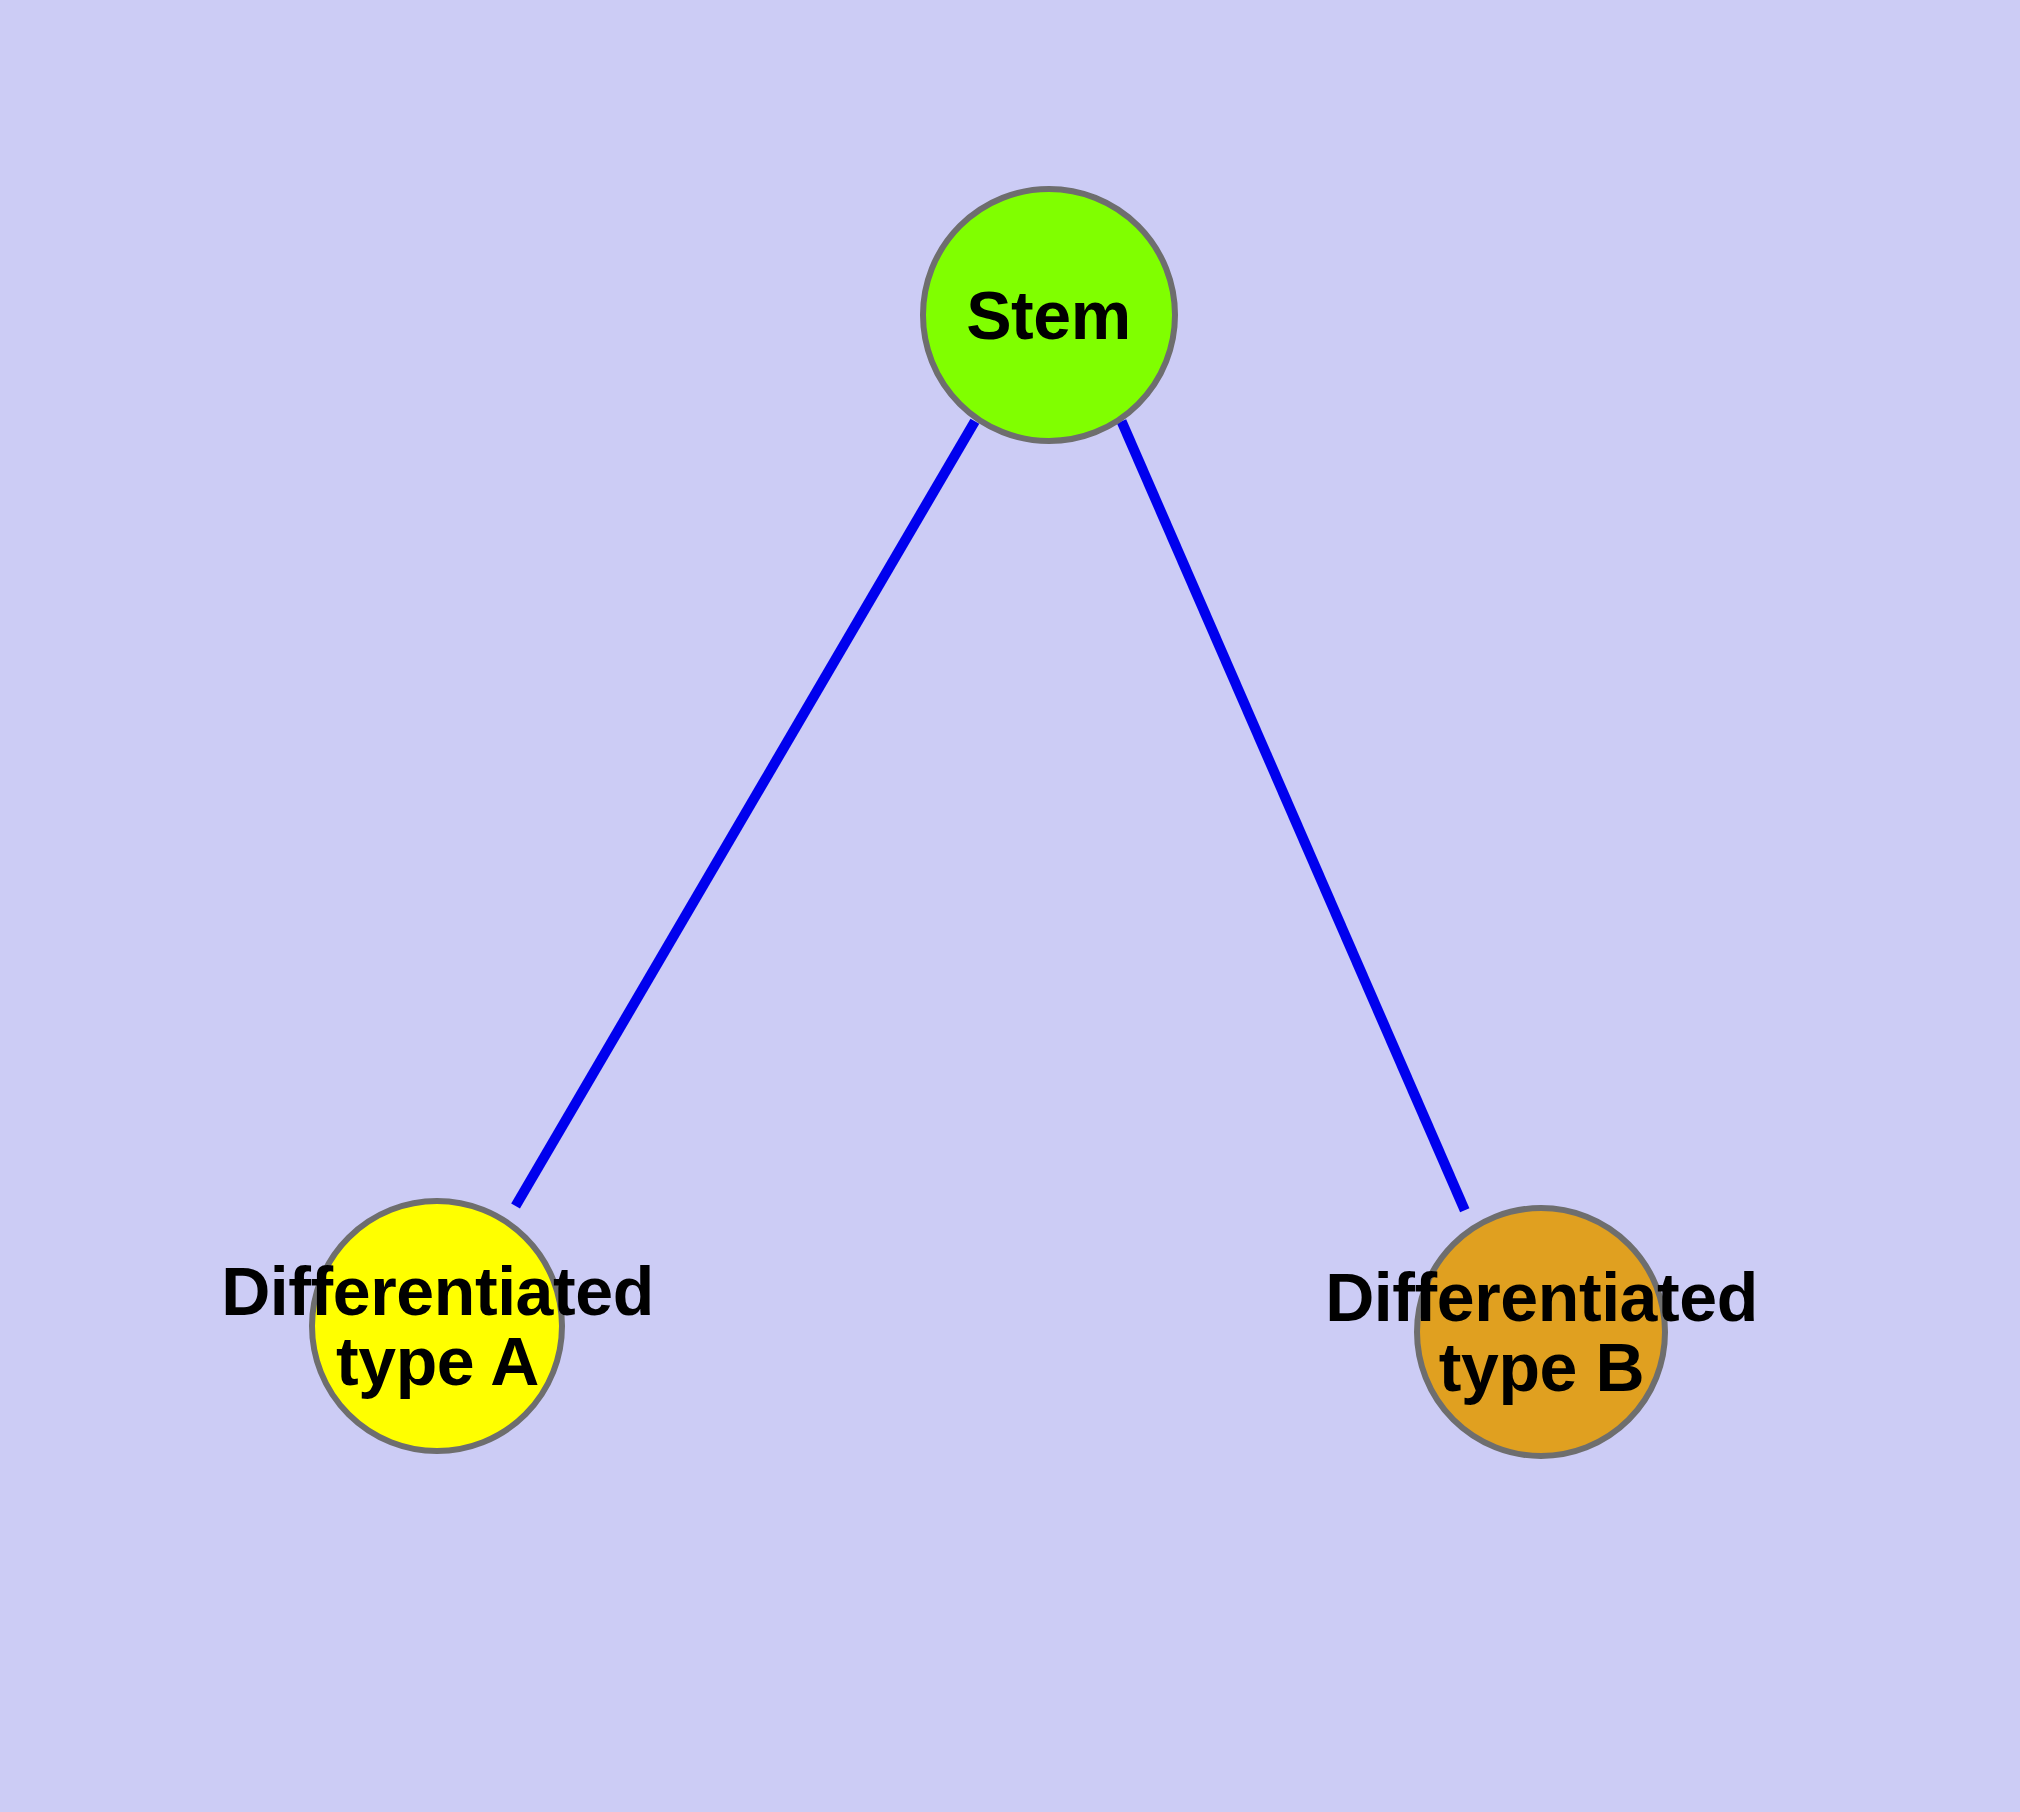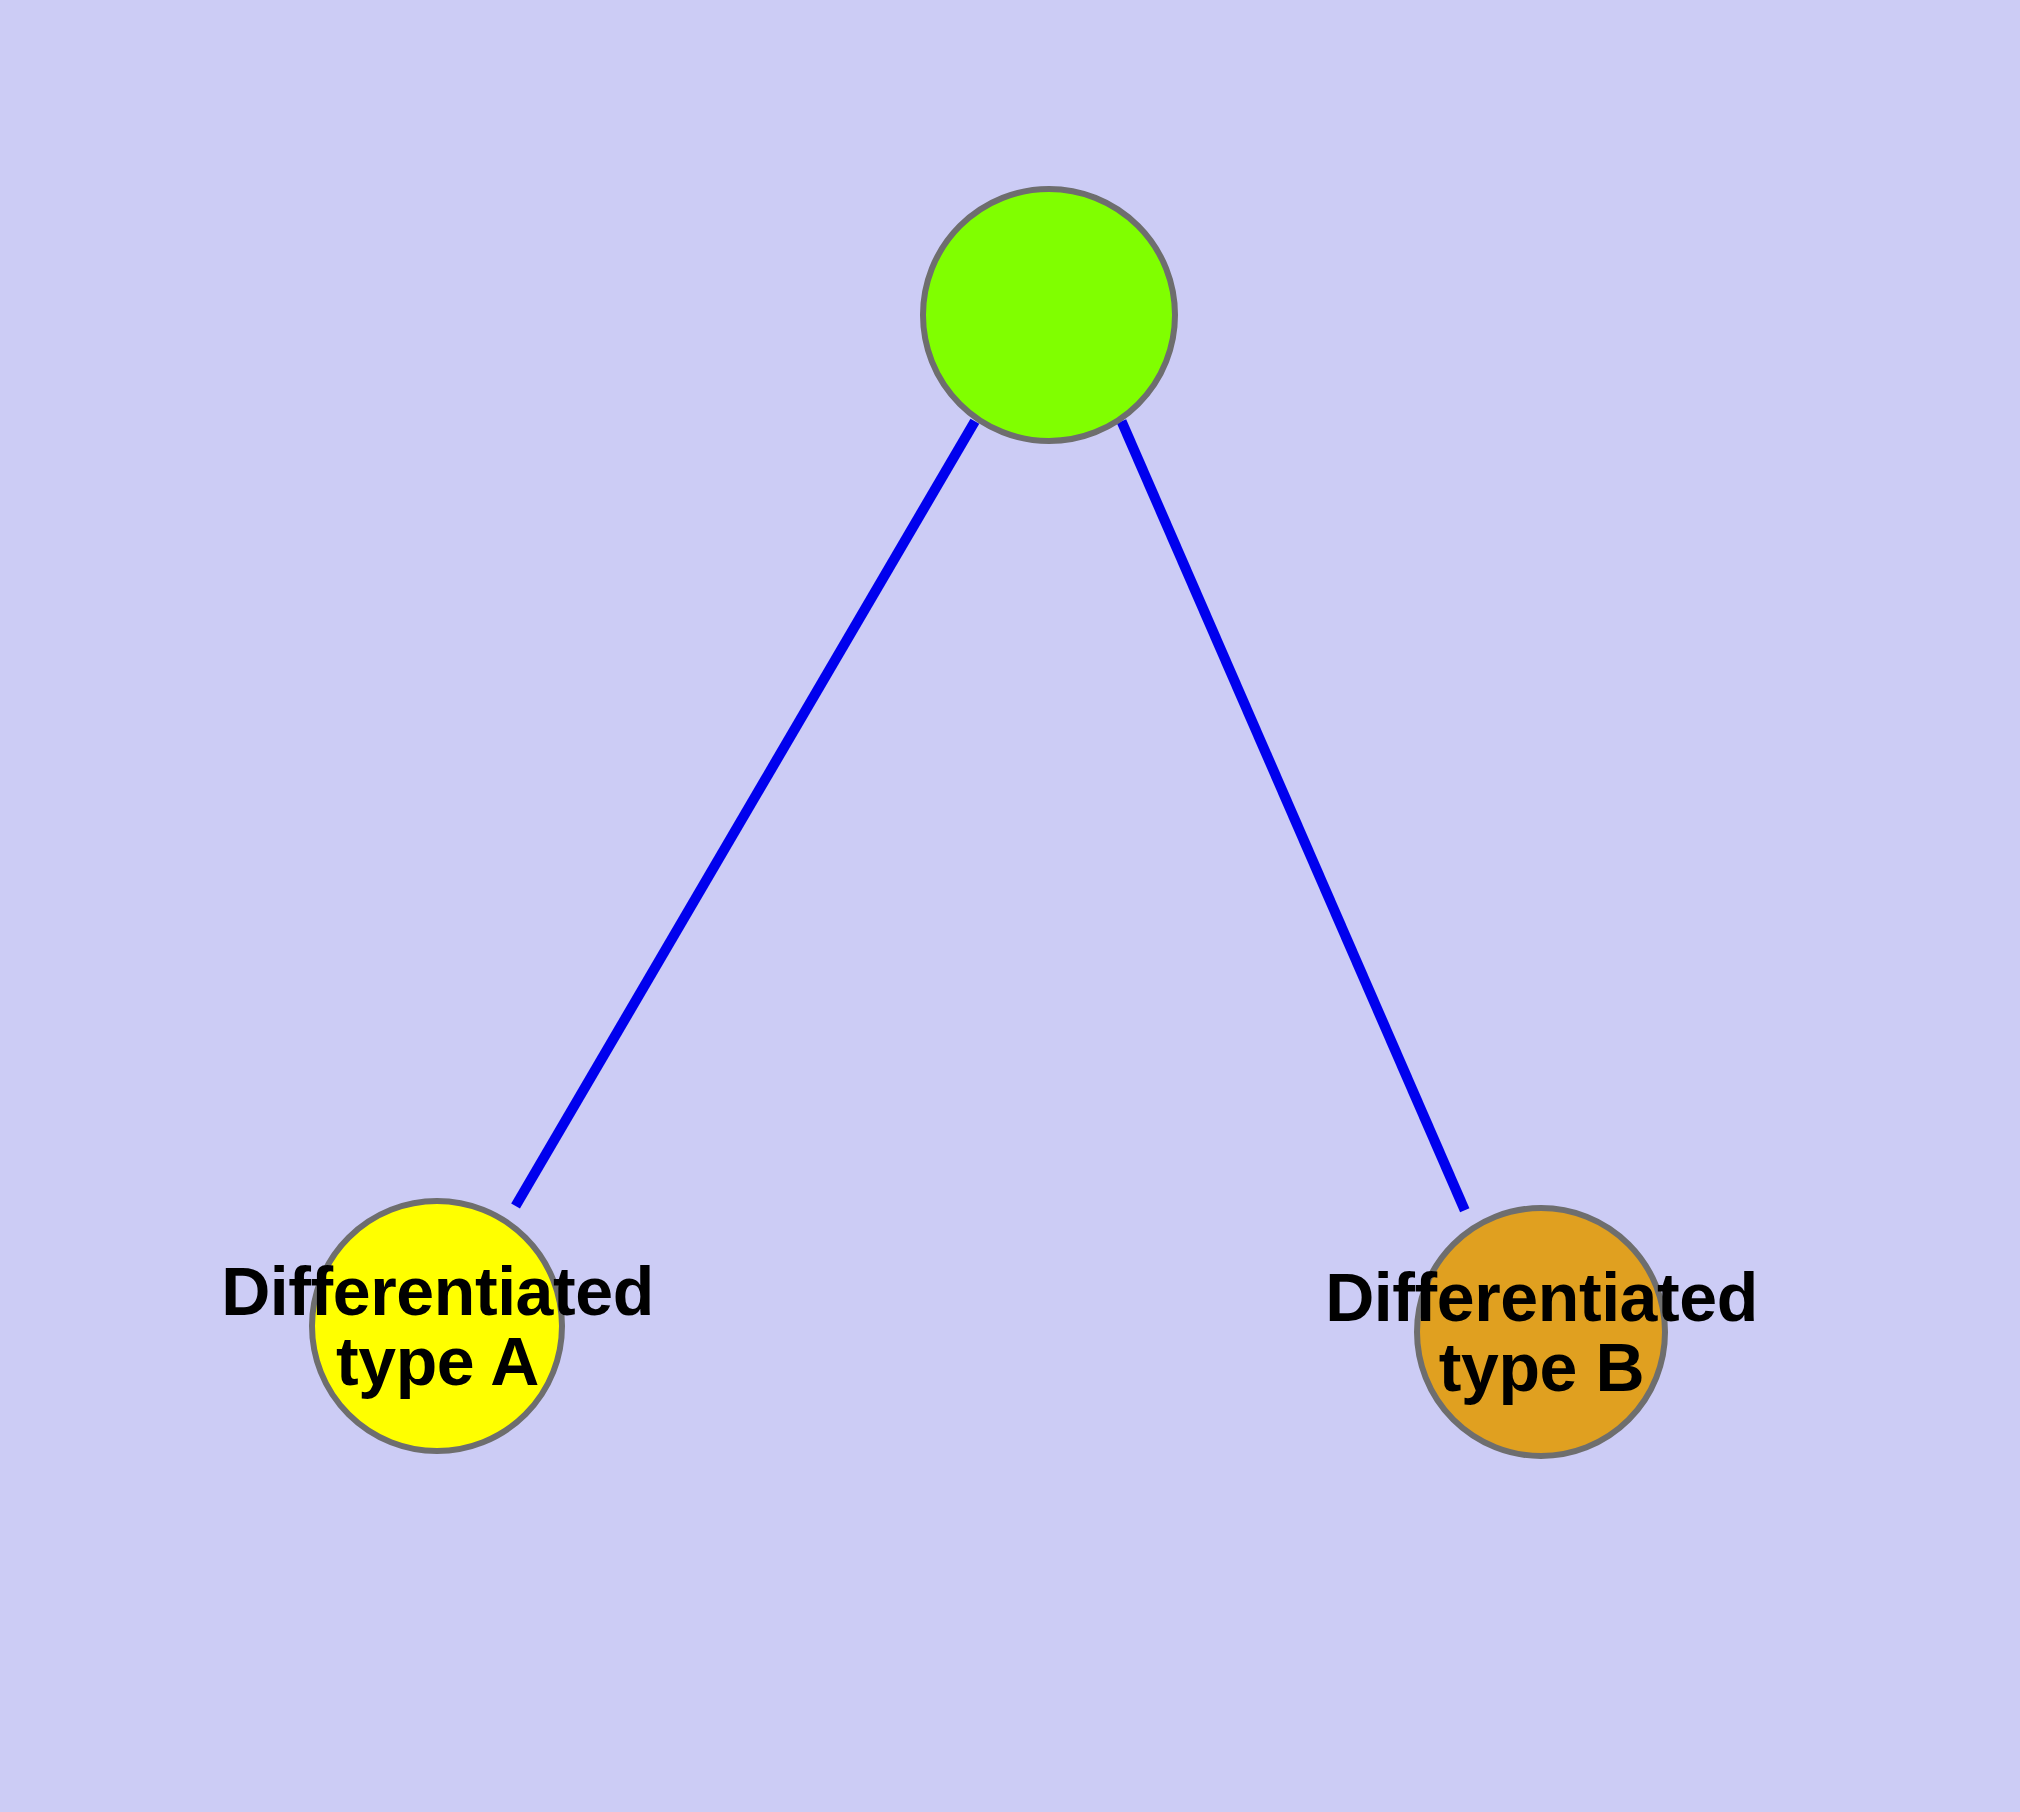--- a/index.html
+++ b/index.html
@@ -48,19 +48,20 @@
 
   <svg id="edge-layer" viewBox="0 0 2384 2138" xmlns="http://www.w3.org/2000/svg" style="width: 2021px; height: 1812px;">
     <line x1="1150" y1="497" x2="608" y2="1423" stroke="#0000ee" stroke-width="12" stroke-linecap="butt"></line>
     <line x1="1323" y1="497" x2="1728" y2="1428" stroke="#0000ee" stroke-width="12" stroke-linecap="butt"></line>
   </svg>
 
   <div class="graph-node" style="left: 920px; top: 186px; width: 258px; height: 258px; background: rgb(128, 255, 0); border-color: rgb(110, 110, 110); border-width: 6px;"></div>
   <div class="graph-node" style="left: 309px; top: 1198px; width: 256px; height: 256px; background: rgb(255, 255, 0); border-color: rgb(110, 110, 110); border-width: 6px;"></div>
   <div class="graph-node" style="left: 1414px; top: 1205px; width: 254px; height: 254px; background: rgb(224, 160, 32); border-color: rgb(110, 110, 110); border-width: 6px;"></div>
 
+  <div class="node-label" style="font-size: 68px; color: rgb(0, 0, 0); width: 1187px; left: 455px; top: 280px;">Stem</div>
   <div class="node-label" style="font-size: 68px; color: rgb(0, 0, 0); width: 1187px; left: -156px; top: 1256px;">Differentiated
 type A</div>
   <div class="node-label" style="font-size: 68px; color: rgb(0, 0, 0); width: 1187px; left: 948px; top: 1262px;">Differentiated
 type B</div>
 
 </div>
 
 
 </body></html>

